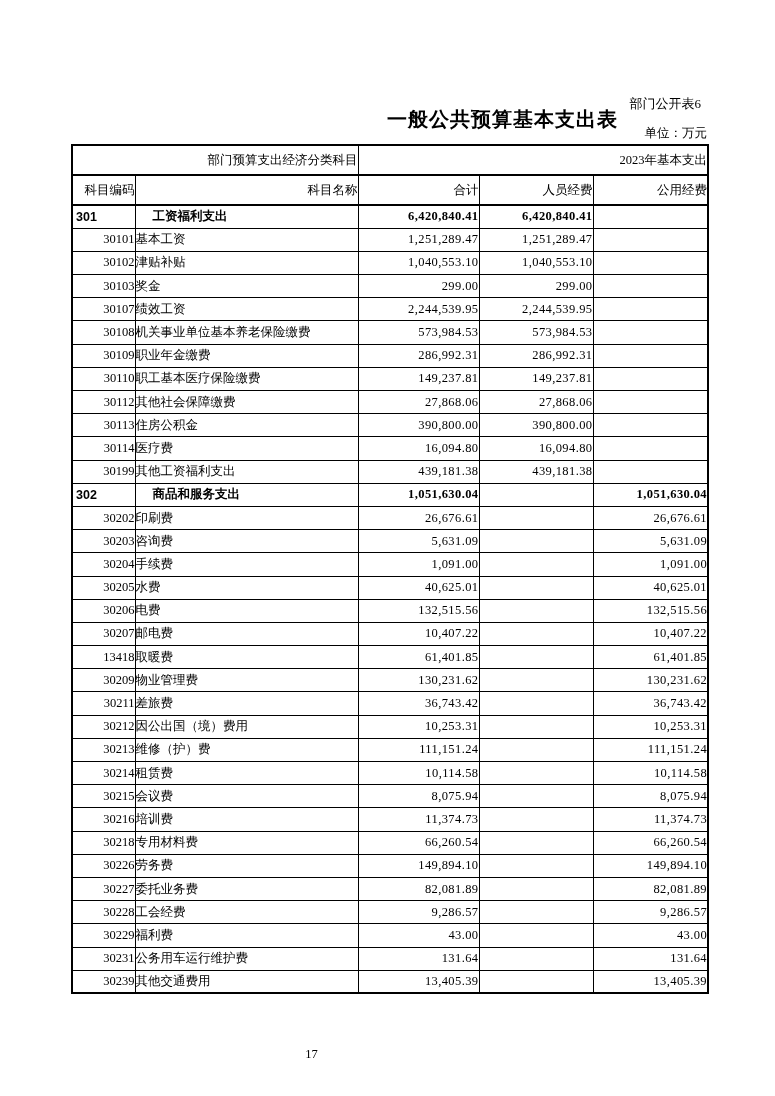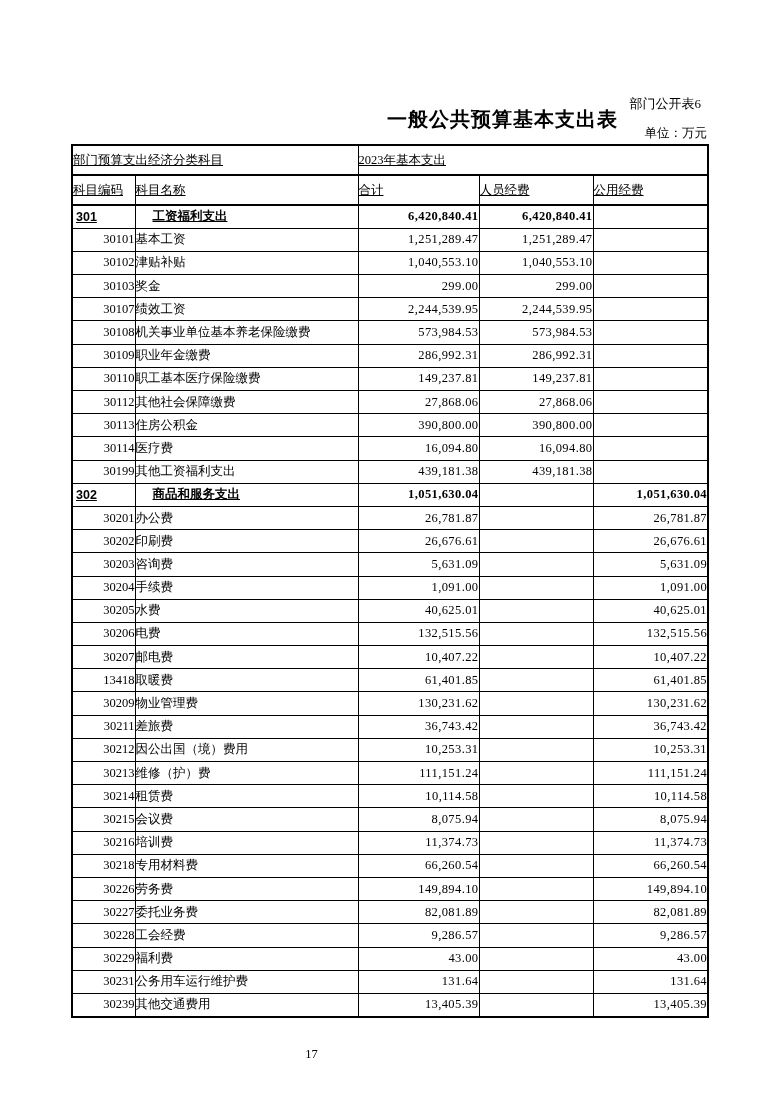--- a/index.html
+++ b/index.html
@@ -44,36 +44,35 @@
     border: 1px solid #000;
     overflow: hidden;
     white-space: nowrap;
     padding: 0;
     vertical-align: middle;
   }
   tr.h1 th, tr.h2 th {
     font-weight: normal;
     font-size: 12.5px;
     height: 30px;
-    text-align: left;
-    text-decoration: underline;
+    text-align: right;
   }
   tr.h1 th { border-bottom: 2px solid #000; }
   tr.h2 th { border-bottom: 2px solid #000; margin-top: 39px; }
   table.budget td {
     height: 23.2px;
     font-size: 12.5px;
   }
   td.code { text-align: right; padding-right: 11px; }
   td.name { text-align: left; padding-left: 15px; }
   td.num  { text-align: right; padding-right: 8px; letter-spacing: 0.4px; }
   tr.cat { font-weight: bold; }
   tr.cat td.code { text-align: left; padding-left: 3px; }
   tr.cat td.name { padding-left: 17px; }
-  tr.cat td.code, tr.cat td.name { font-family: "Liberation Sans", sans-serif; text-decoration: underline; }
+  tr.cat td.code, tr.cat td.name { font-family: "Liberation Sans", sans-serif; }
   .page-number {
     position: absolute;
     top: 1047px; left: 0; width: 623px;
     text-align: center;
     font-size: 12.5px;
   }
 </style>
 </head>
 <body>
 
@@ -188,27 +187,20 @@
     <td class="num"></td>
   </tr>
       <tr class="cat">
     <td class="code">302</td>
     <td class="name">商品和服务支出</td>
     <td class="num">1,051,630.04</td>
     <td class="num"></td>
     <td class="num">1,051,630.04</td>
   </tr>
       <tr>
-    <td class="code">30201</td>
-    <td class="name">办公费</td>
-    <td class="num">26,781.87</td>
-    <td class="num"></td>
-    <td class="num">26,781.87</td>
-  </tr>
-      <tr>
     <td class="code">30202</td>
     <td class="name">印刷费</td>
     <td class="num">26,676.61</td>
     <td class="num"></td>
     <td class="num">26,676.61</td>
   </tr>
       <tr>
     <td class="code">30203</td>
     <td class="name">咨询费</td>
     <td class="num">5,631.09</td>

